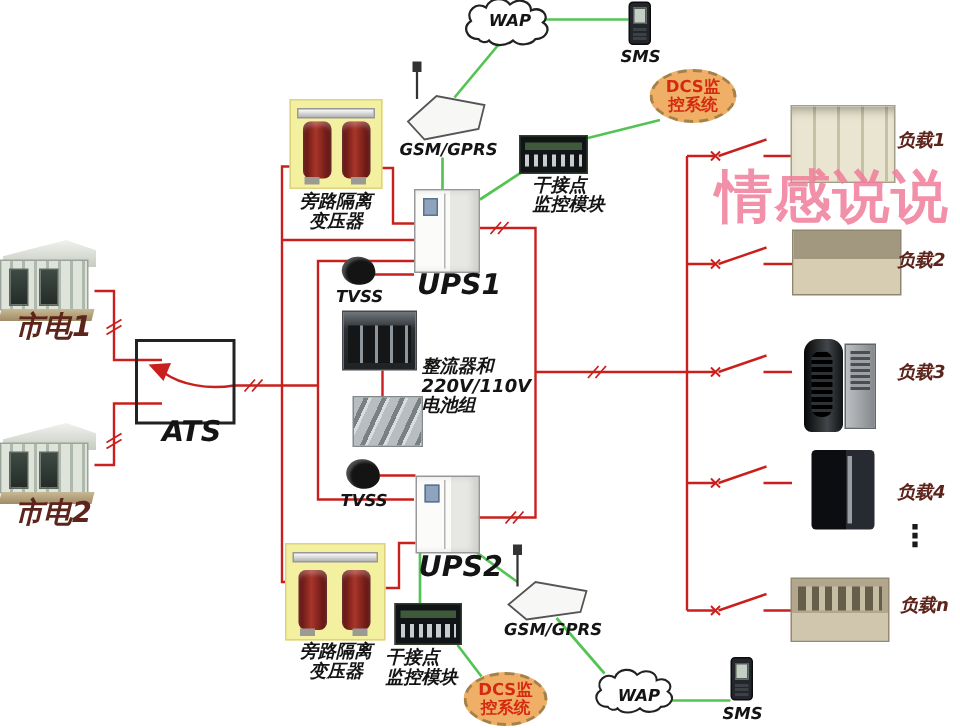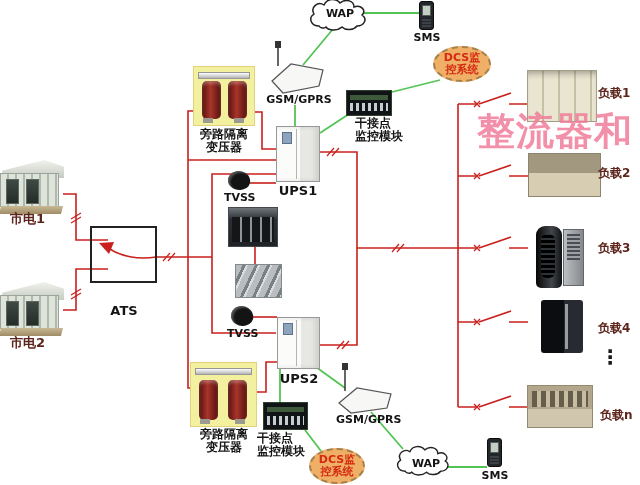--- a/index.html
+++ b/index.html
@@ -2,24 +2,24 @@
 <html style="--line-red: #c9201d; --line-green: #53c453; --label-black: #141414; --label-maroon: #5d241c; --dcs-fill: #f0af66; --dcs-border: #a5814a; --dcs-text: #d42a12; --watermark-pink: #f27d9b; --transformer-bg: #f3f0a0;"><head>
 <meta charset="utf-8">
 <style>
   html,body{margin:0;padding:0;background:#fff;}
   .stage{position:relative;width:640px;height:485px;background:#ffffff;overflow:hidden;
          font-family:"DejaVu Sans",sans-serif;}
   .stage *{box-sizing:border-box;}
   svg.wires{position:absolute;left:0;top:0;z-index:1;}
   .comp{position:absolute;z-index:2;}
   .lbl{position:absolute;z-index:3;font-weight:bold;color:var(--label-black);
-       font-size:12px;line-height:13px;white-space:nowrap;}
+       font-size:12px;line-height:13px;white-space:nowrap;font-style:italic;}
   .lbl.center{text-align:center;}
   .maroon{color:var(--label-maroon);}
-  .big{font-size:13px;}
+  .big{font-size:19px;}
   .small{font-size:11px;}
   
   .station{width:64px;height:54px;}
   .station .roof{position:absolute;top:0;left:2px;right:0;height:18px;
     background:linear-gradient(#f0f2ec,#c6ccc2);
     clip-path:polygon(0 60%,68% 0,100% 38%,100% 100%,0 100%);}
   .station .body{position:absolute;top:13px;left:0;right:5px;bottom:7px;
     background:repeating-linear-gradient(90deg,#dfe4db 0 6px,#aeb8ac 6px 8px);
     border:1px solid #9aa49a;}
   .station .unit{position:absolute;width:13px;top:19px;bottom:10px;
@@ -261,39 +261,44 @@
   <div class="lbl" style="left:355px;top:117px;">
     <div>干接点</div>
     <div>监控模块</div>
   </div>
   <div class="lbl center" style="left:194px;top:128px;width:60px;">
     <div>旁路隔离</div>
     <div>变压器</div>
   </div>
   <div class="lbl center small" style="left:224px;top:191px;width:30px;">TVSS</div>
   <div class="lbl center big" style="left:278px;top:184px;width:40px;">UPS1</div>
+  <div class="lbl" style="left:281px;top:238px;">
+    <div>整流器和</div>
+    <div>220V/110V</div>
+    <div>电池组</div>
+  </div>
   <div class="lbl center small" style="left:227px;top:327px;width:30px;">TVSS</div>
   <div class="lbl center big" style="left:279px;top:372px;width:40px;">UPS2</div>
   <div class="lbl center" style="left:193px;top:428px;width:62px;">
     <div>旁路隔离</div>
     <div>变压器</div>
   </div>
   <div class="lbl" style="left:257px;top:432px;">
     <div>干接点</div>
     <div>监控模块</div>
   </div>
   <div class="lbl center small" style="left:336px;top:413px;width:64px;">GSM/GPRS</div>
   <div class="lbl center" style="left:406px;top:457px;width:40px;font-size:11px;">WAP</div>
   <div class="lbl center" style="left:480px;top:469px;width:30px;font-size:11px;">SMS</div>
 
   <div class="lbl maroon big" style="left:10px;top:212px;">市电1</div>
   <div class="lbl maroon big" style="left:10px;top:336px;">市电2</div>
-  <div class="lbl center big" style="left:108px;top:304px;width:32px;">ATS</div>
+  <div class="lbl center big" style="left:108px;top:282px;width:32px;">ATS</div>
 
   <div class="lbl maroon" style="left:598px;top:87px;">负载1</div>
   <div class="lbl maroon" style="left:598px;top:167px;">负载2</div>
   <div class="lbl maroon" style="left:598px;top:242px;">负载3</div>
   <div class="lbl maroon" style="left:598px;top:322px;">负载4</div>
-  <div class="lbl maroon" style="left:600px;top:397px;margin-top:12px;">负载n</div>
+  <div class="lbl maroon" style="left:600px;top:397px;">负载n</div>
   <div class="dots" style="left:600px;top:352px;">⋮</div>
 
-  <div class="watermark" style="left:477px;top:106px;">整流器和</div>
+  <div class="watermark" style="left:477px;top:106px;">情感说说</div>
 </div>
 
 </body></html>

